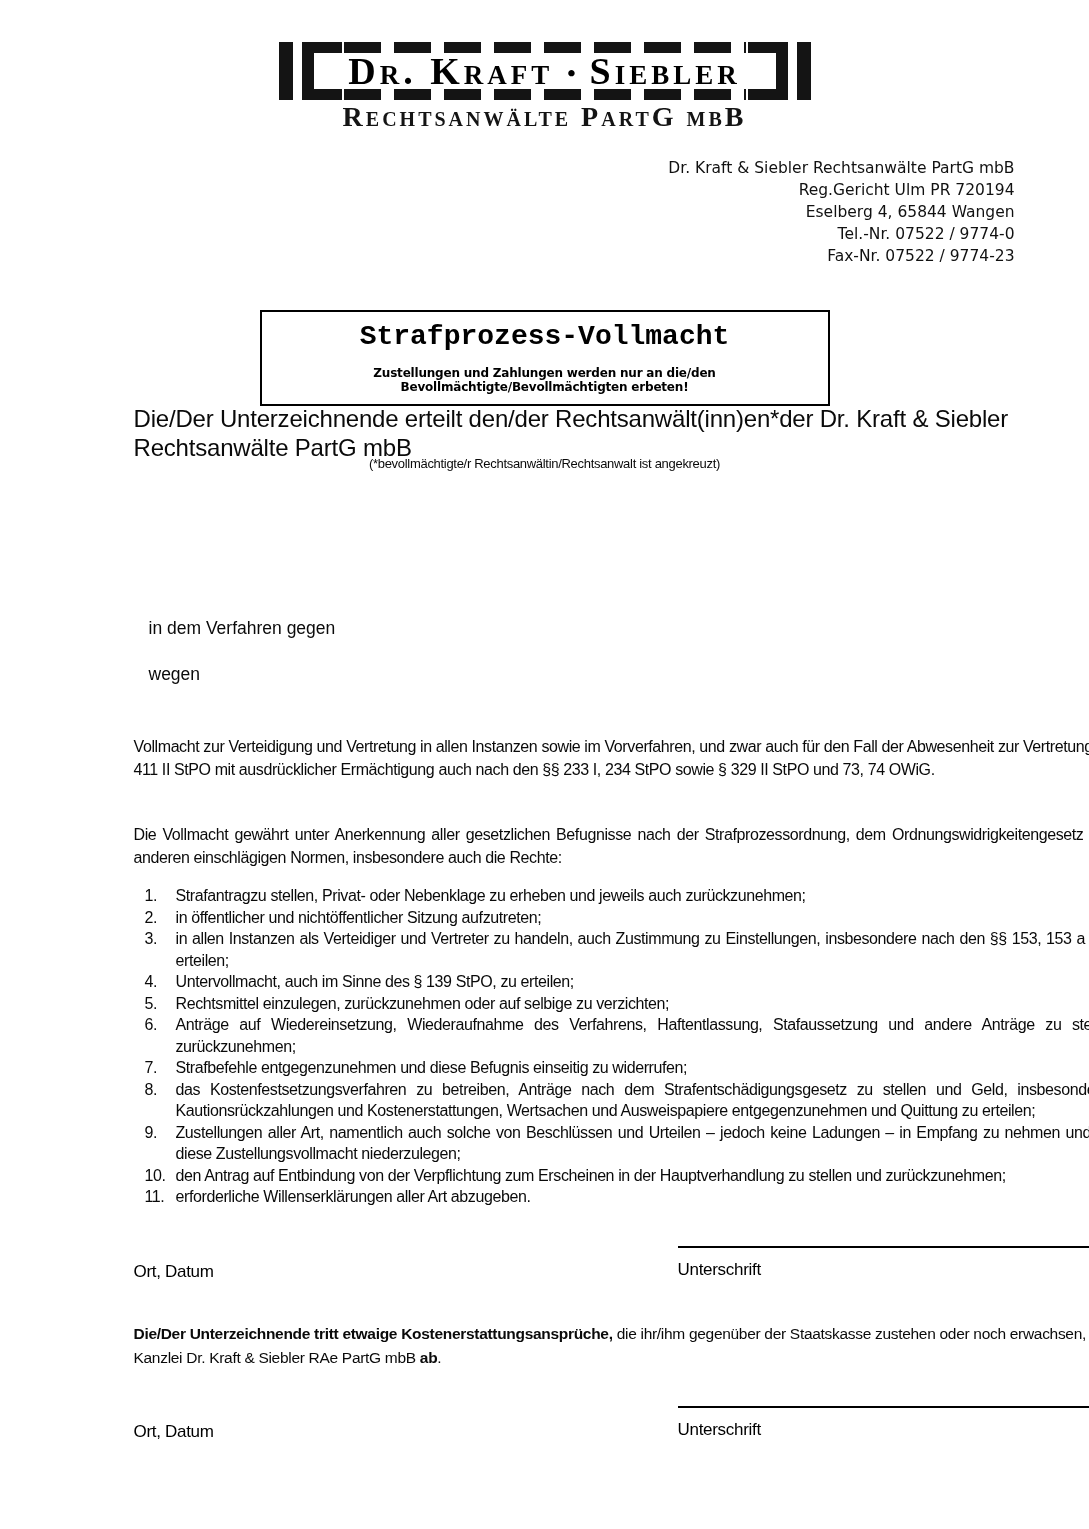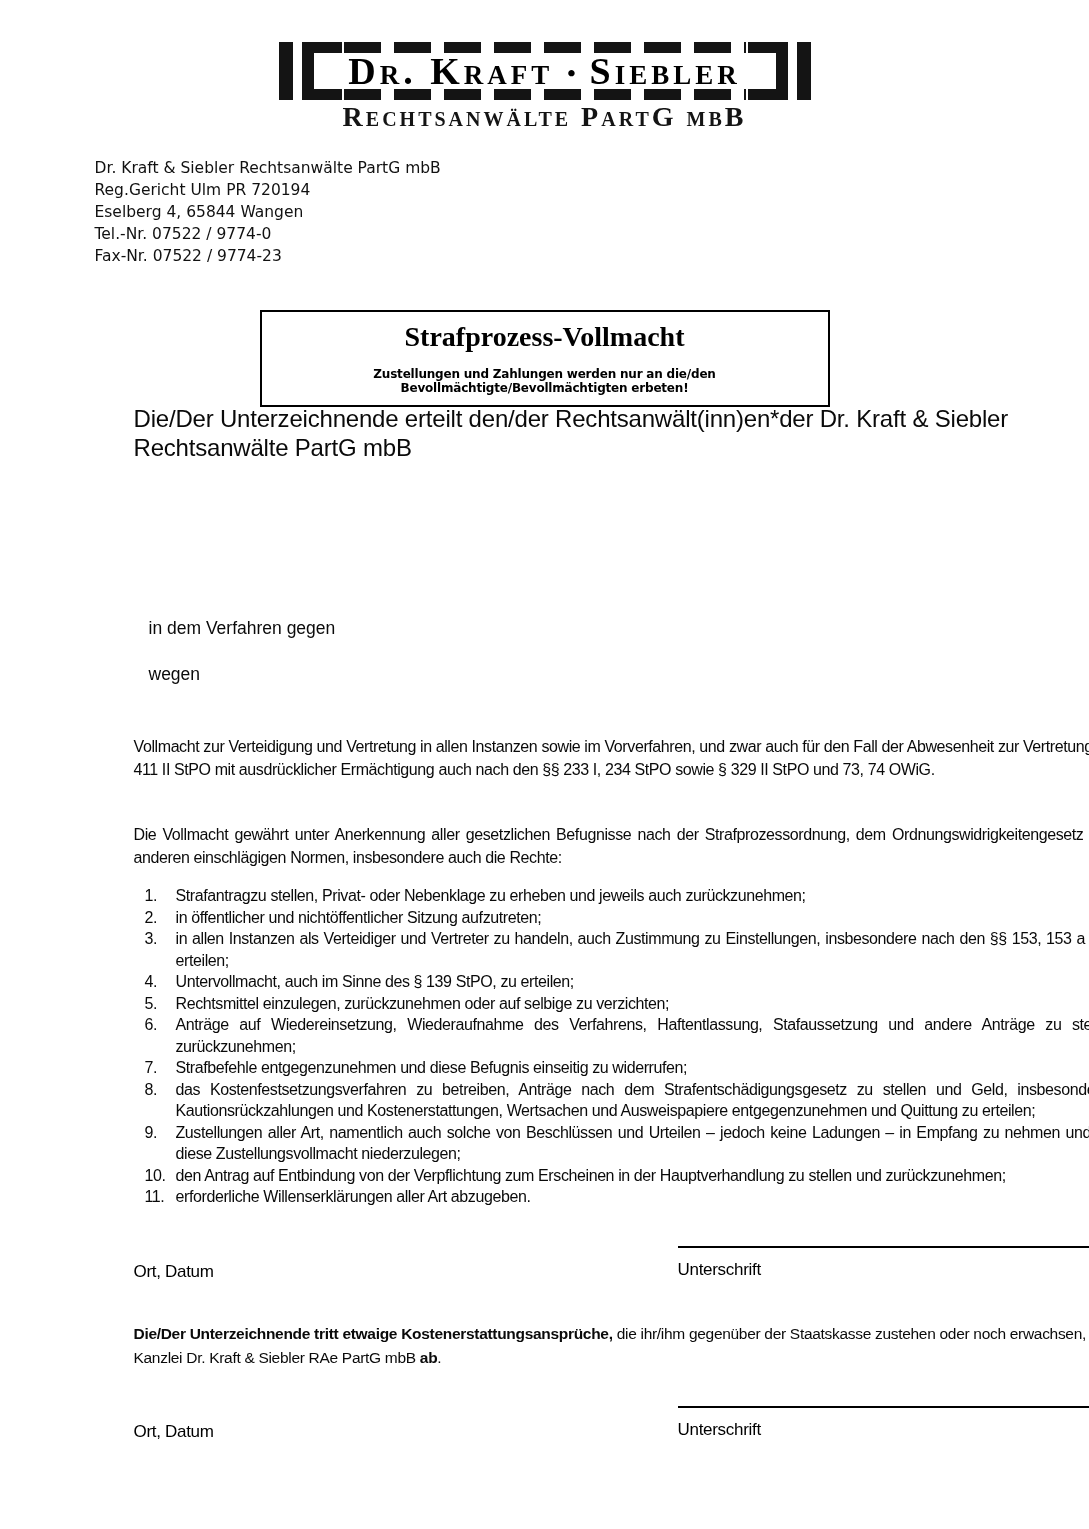--- a/index.html
+++ b/index.html
@@ -37,27 +37,27 @@
   .logo-bullet { font-size:24px; line-height:24px; letter-spacing:0; transform:translateY(-3px); }
 
   .firm-subtitle {
     position:absolute; top:101px; left:0; width:100%; text-align:center;
     font-family:"Liberation Serif", serif;
     font-variant:small-caps; font-weight:bold; font-size:28px; letter-spacing:3px;
     color:#141414;
   }
 
   
-  .letterhead { position:absolute; top:157px; left:2px; width:100%; text-align:left;
+  .letterhead { position:absolute; top:157px; left:18px; width:100%; text-align:right;
     font-family:"DejaVu Sans", sans-serif; font-size:15.5px; line-height:22px; color:#111; }
 
   
   .title-box { position:absolute; top:310px; left:50%; transform:translateX(-50%);
     width:570px; border:2px solid #000; text-align:center; padding:9px 6px 10px 6px; }
-  .title-box .doc-title { font-family:Liberation Serif, serif; font-weight:bold; font-size:28px; letter-spacing:0; }
+  .title-box .doc-title { font-family:Liberation Mono, monospace; font-weight:bold; font-size:28px; letter-spacing:0; }
   .title-box .doc-note  { font-family:"DejaVu Sans", sans-serif; font-weight:bold; font-size:12px; margin-top:14px; letter-spacing:-0.2px; }
 
   
   .intro { position:absolute; top:404px; left:41px; width:945px;
     font-size:24px; line-height:29px; letter-spacing:-0.2px; color:#0a0a0a; }
   .intro-footnote { position:absolute; top:456px; left:0; width:100%; text-align:center;
     font-size:13px; letter-spacing:-0.3px; color:#0a0a0a; }
 
   
   .attorneys { position:absolute; top:497px; left:41px; width:760px;
@@ -129,20 +129,21 @@
     <div>Tel.-Nr. 07522 / 9774-0</div>
     <div>Fax-Nr. 07522 / 9774-23</div>
   </div>
 
   <div class="title-box">
     <div class="doc-title">Strafprozess-Vollmacht</div>
     <div class="doc-note">Zustellungen und Zahlungen werden nur an die/den Bevollmächtigte/Bevollmächtigten erbeten!</div>
   </div>
 
   <div class="intro">Die/Der Unterzeichnende erteilt den/der Rechtsanwält(inn)en*der Dr. Kraft &amp; Siebler Rechtsanwälte PartG mbB</div>
+  <div class="intro-footnote">(*bevollmächtigte/r Rechtsanwältin/Rechtsanwalt ist angekreuzt)</div>
 
 
   <div class="case-line verfahren">in dem Verfahren gegen</div>
   <div class="case-line wegen">wegen</div>
 
   <div class="para p1">Vollmacht zur Verteidigung und Vertretung in allen Instanzen sowie im Vorverfahren, und zwar auch für den Fall der Abwesenheit zur Vertretung nach § 411 II StPO mit ausdrücklicher Ermächtigung auch nach den §§ 233 I, 234 StPO sowie § 329 II StPO und 73, 74 OWiG.</div>
   <div class="para p2">Die Vollmacht gewährt unter Anerkennung aller gesetzlichen Befugnisse nach der Strafprozessordnung, dem Ordnungswidrigkeitengesetz und aller anderen einschlägigen Normen, insbesondere auch die Rechte:</div>
 
   <ol class="powers">
     <li>Strafantragzu stellen, Privat- oder Nebenklage zu erheben und jeweils auch zurückzunehmen;</li>

